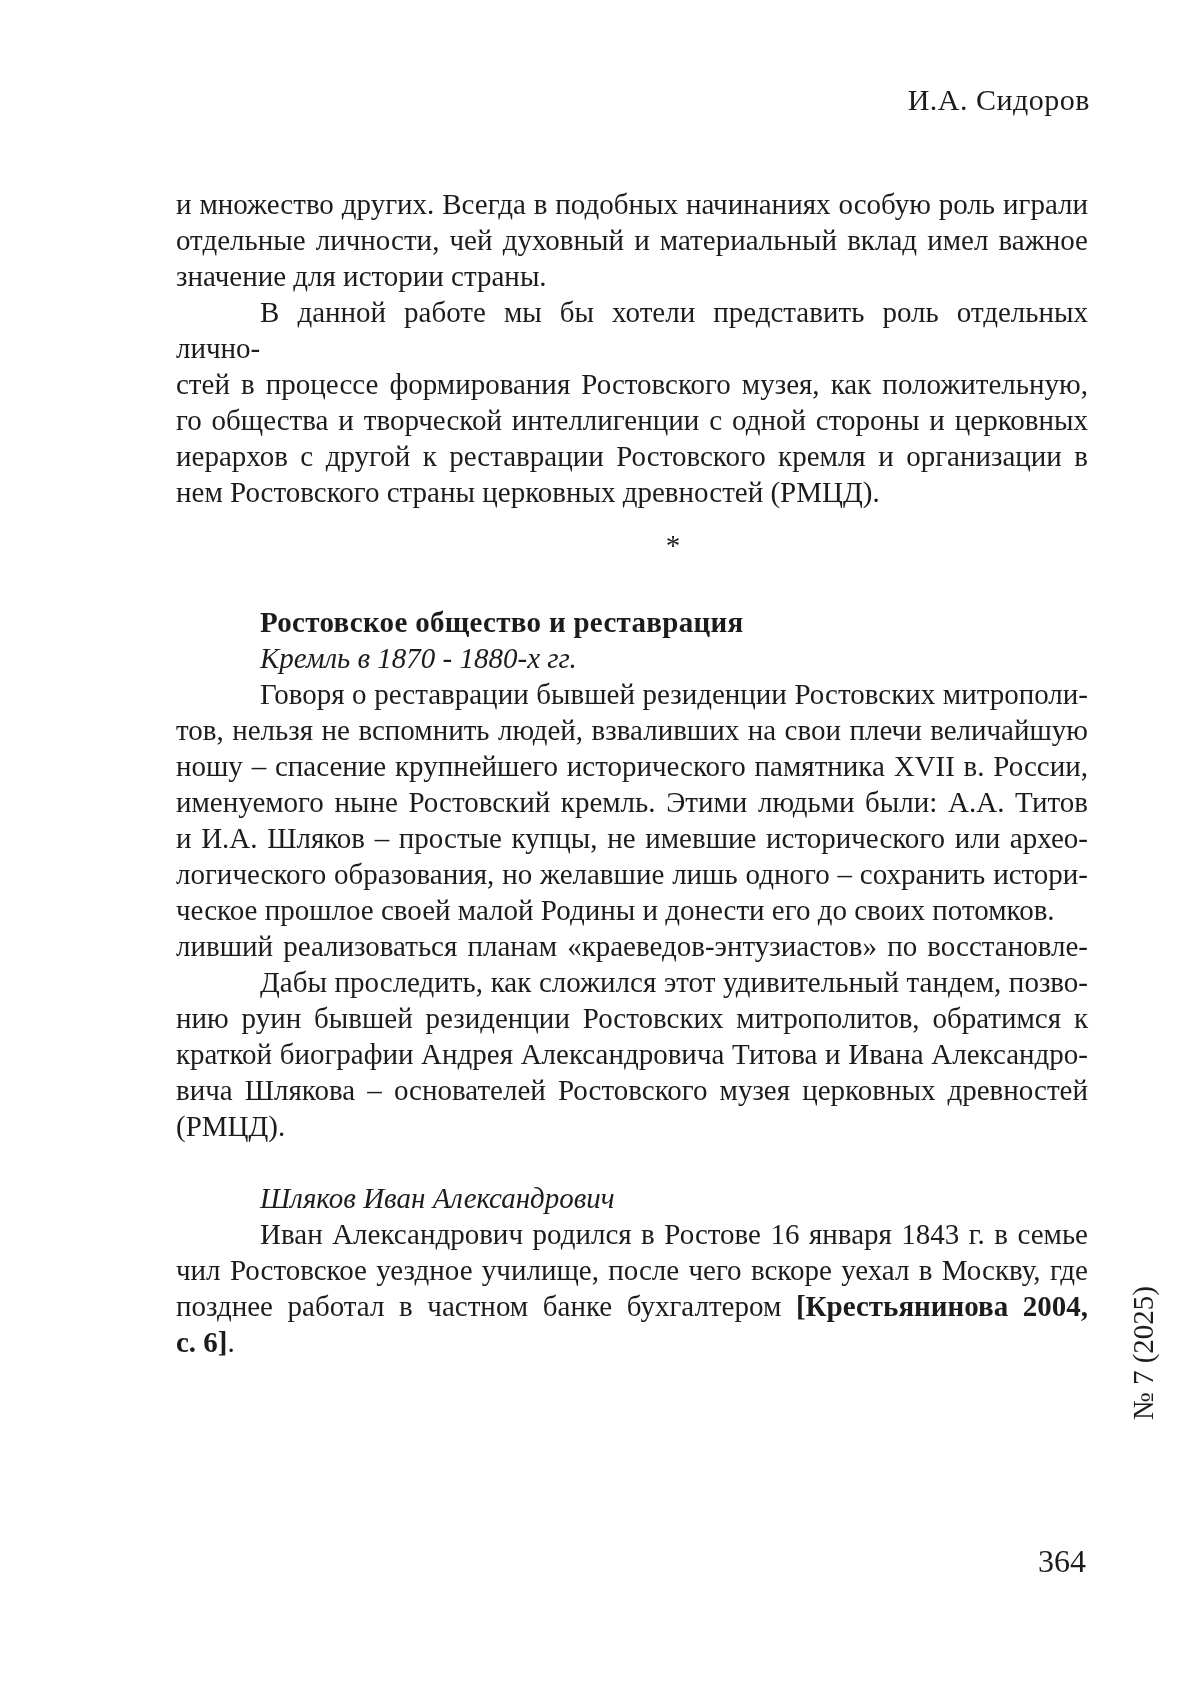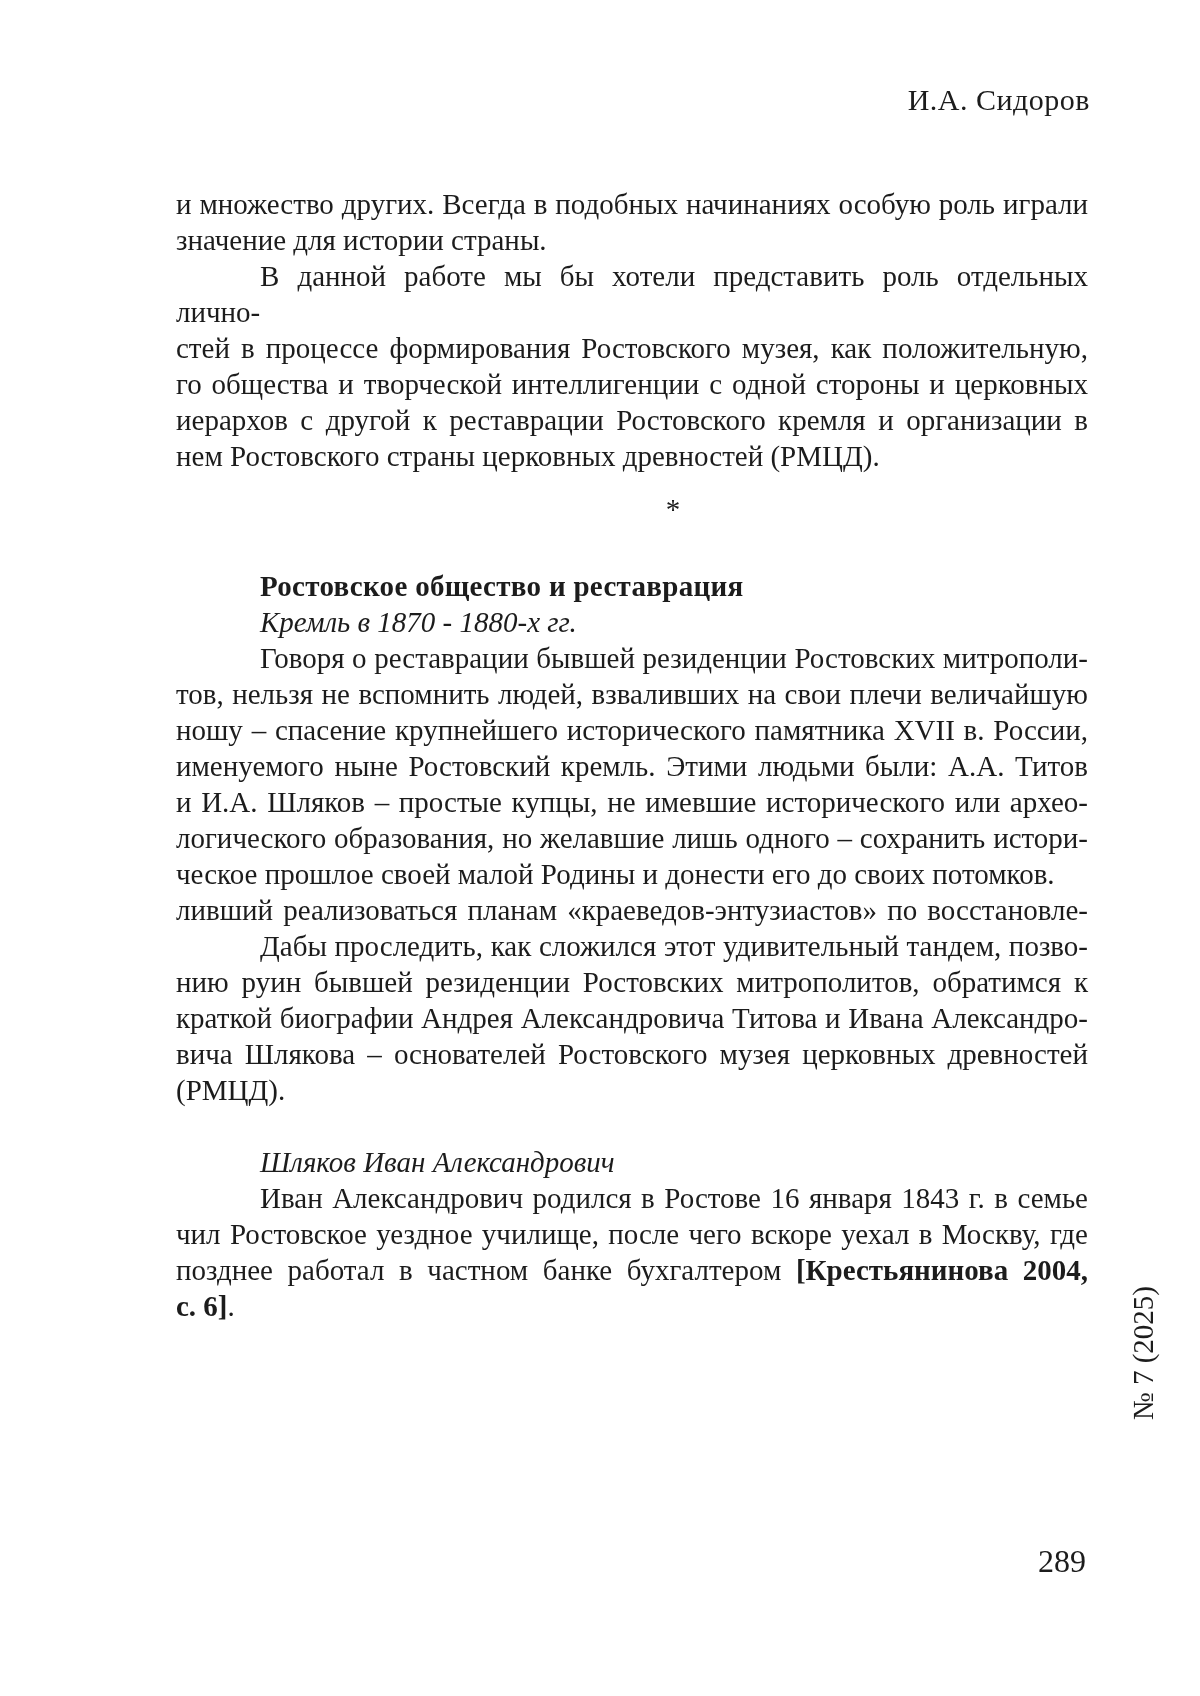--- a/index.html
+++ b/index.html
@@ -59,20 +59,21 @@
 <body>
 
 <div class="page">
 
   <div class="header-author">И.А. Сидоров</div>
 
   <div class="text-col">
 
     <div>
       <div class="line jline">и множество других. Всегда в подобных начинаниях особую роль играли</div>
+      <div class="line jline">отдельные личности, чей духовный и материальный вклад имел важное</div>
       <div class="line">значение для истории страны.</div>
     </div>
 
     <div>
       <div class="line jline indent">В данной работе мы бы хотели представить роль отдельных лично-</div>
       <div class="line jline">стей в процессе формирования Ростовского музея, как положительную,</div>
       <div class="line jline">го общества и творческой интеллигенции с одной стороны и церковных</div>
       <div class="line jline">иерархов с другой к реставрации Ростовского кремля и организации в</div>
       <div class="line">нем Ростовского страны церковных древностей (РМЦД).</div>
     </div>
@@ -107,15 +108,15 @@
       <div class="line jline indent">Иван Александрович родился в Ростове 16 января 1843 г. в семье</div>
       <div class="line jline">чил Ростовское уездное училище, после чего вскоре уехал в Москву, где</div>
       <div class="line jline"><span>позднее работал в частном банке бухгалтером </span><span class="cite">[Крестьянинова 2004,</span></div>
       <div class="line"><span class="cite">с. 6]</span><span>.</span></div>
     </div>
 
   </div>
 
   <div class="issue-label">№ 7 (2025)</div>
 
-  <div class="page-number">289</div>
+  <div class="page-number">364</div>
 
 </div>
 
 </body></html>

